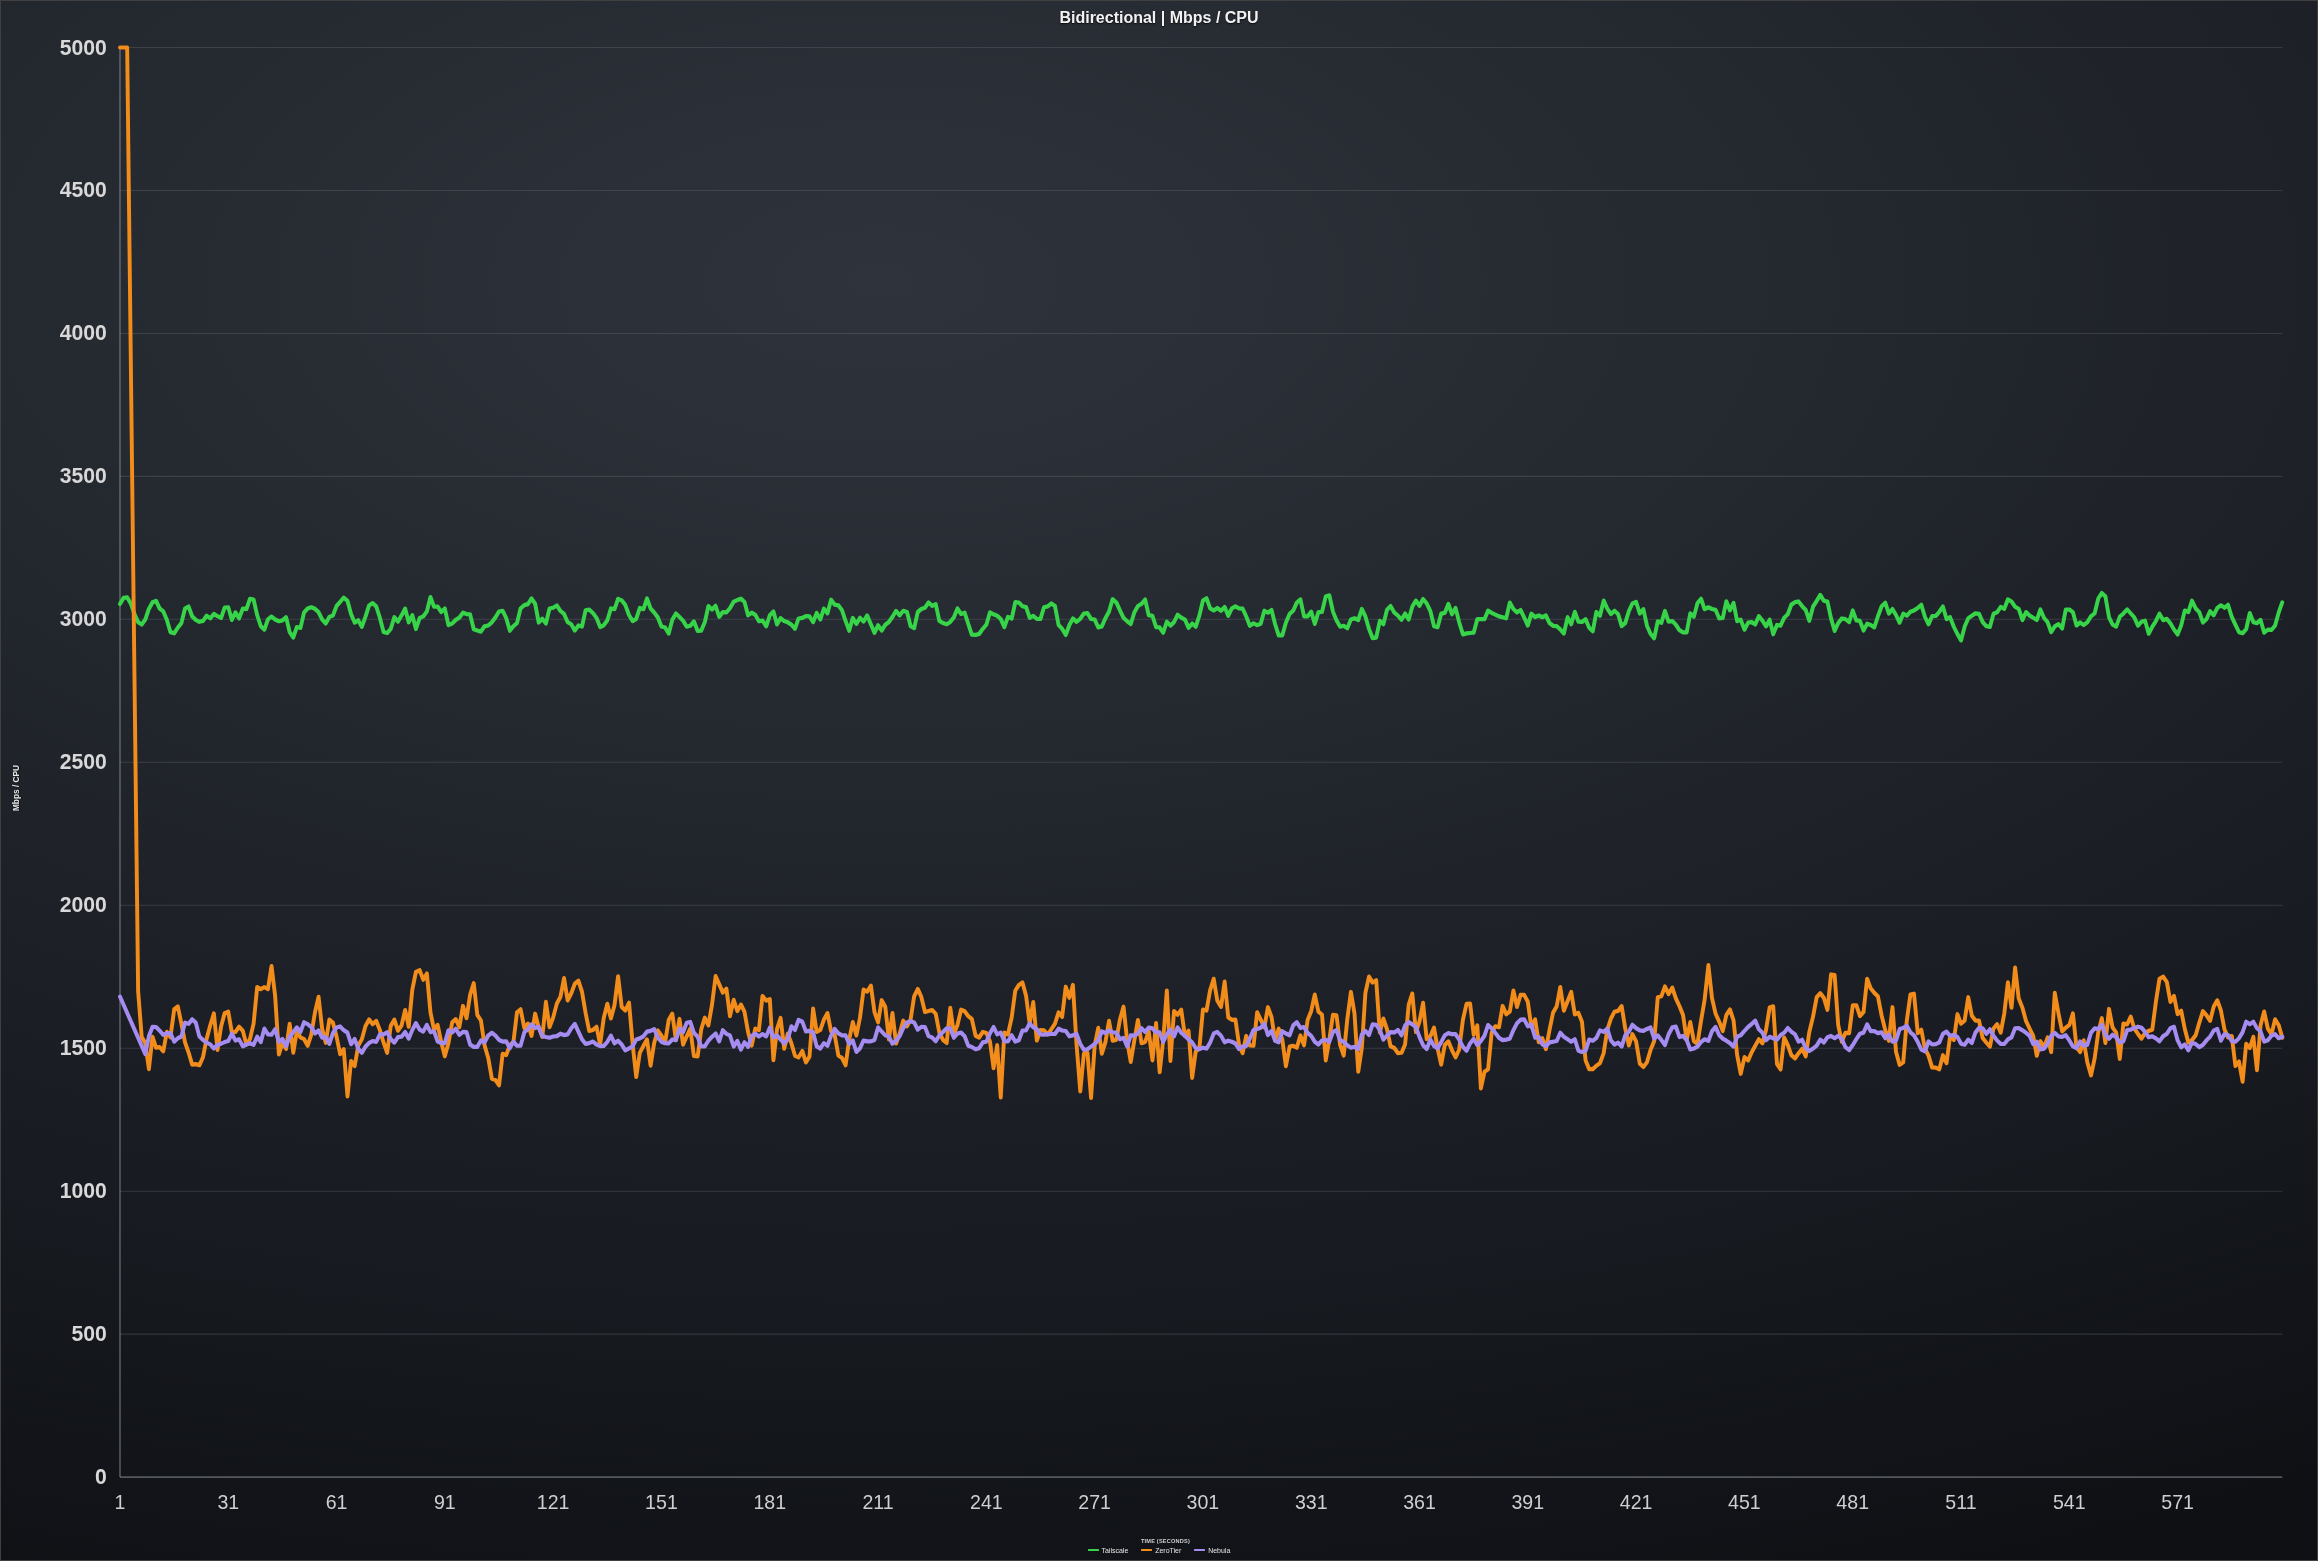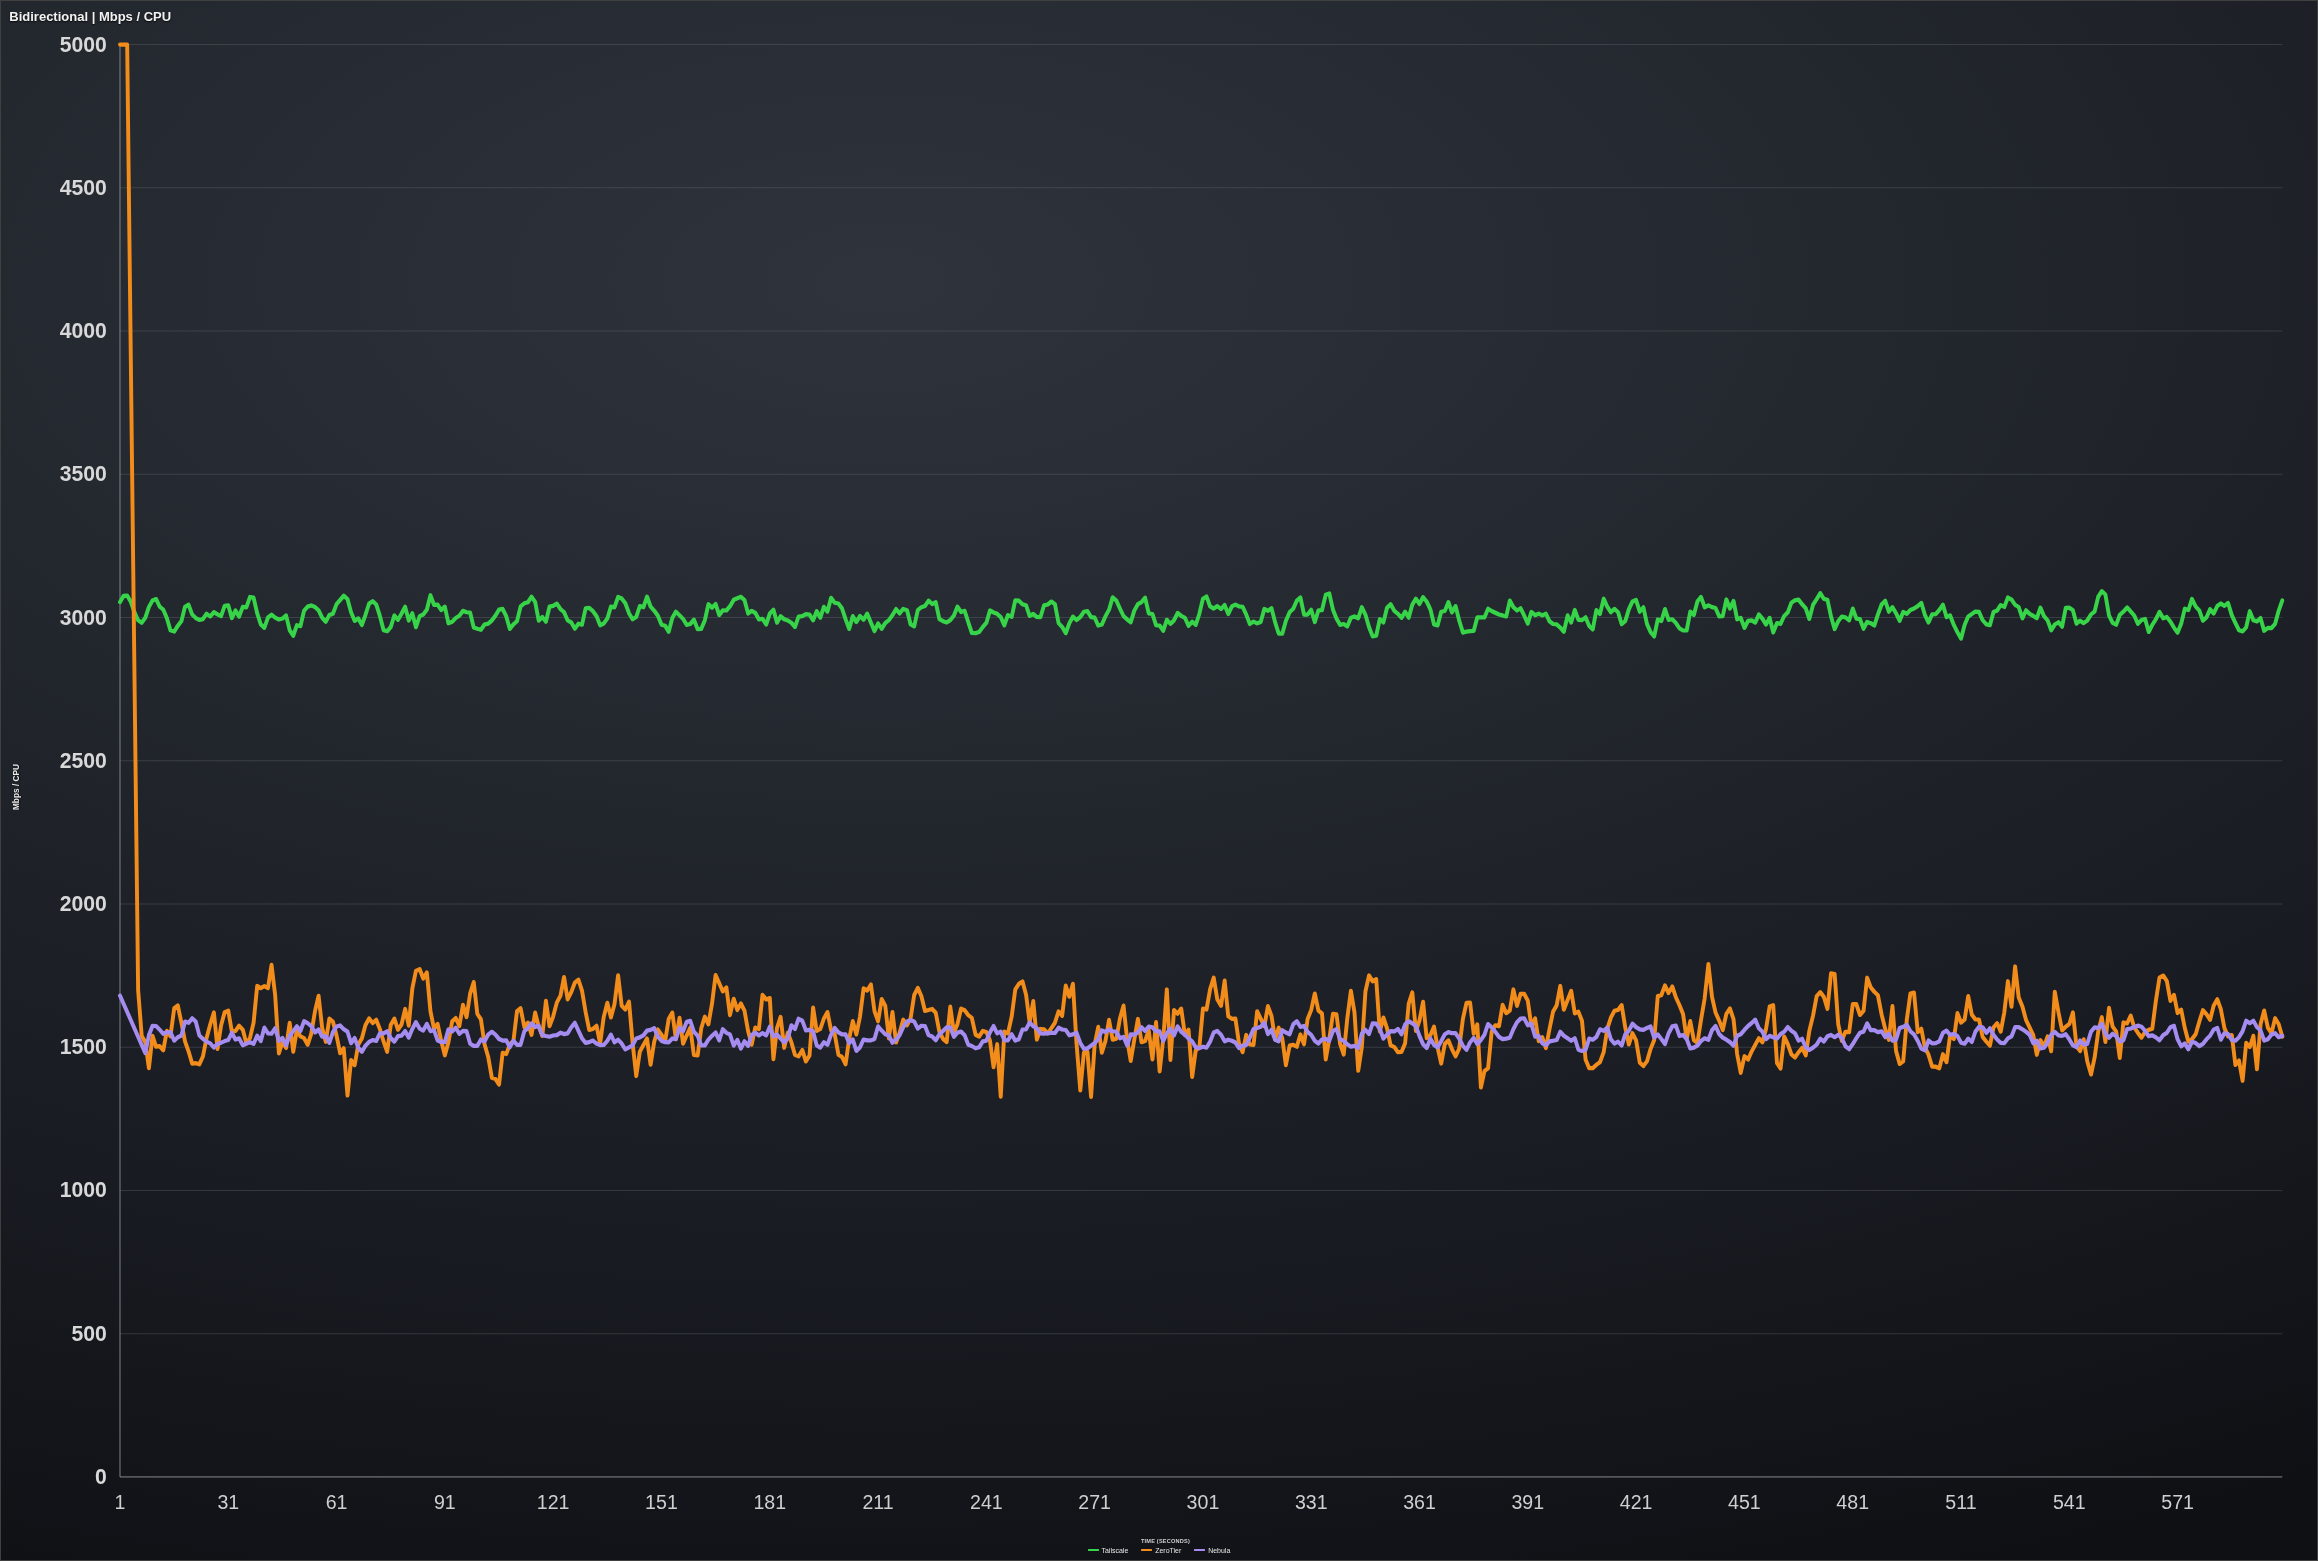--- a/index.html
+++ b/index.html
@@ -16,21 +16,22 @@
     height: 100%;
     border: 0.9px solid #404040;
     background: radial-gradient(ellipse 120% 90% at 38% 18%, #2f333b 0%, #23272e 35%, #181b21 70%, #0e1014 100%);
     display: flex;
     flex-direction: column;
     padding: 5.6px 8.3px 4.6px 8.3px;
   }
   .title {
     color: #f2f2f2;
     font-weight: 700;
-    font-size: 13px;
+    font-size: 16px;
+    text-align: center;
     text-shadow: 0 0.9px 1.4px rgba(0,0,0,0.8);
     margin: 2.8px 0 2.8px 0;
   }
   .chart-row {
     flex: 1 1 auto;
     display: flex;
     min-height: 0;
   }
   .ylabel-wrap {
     display: flex;

